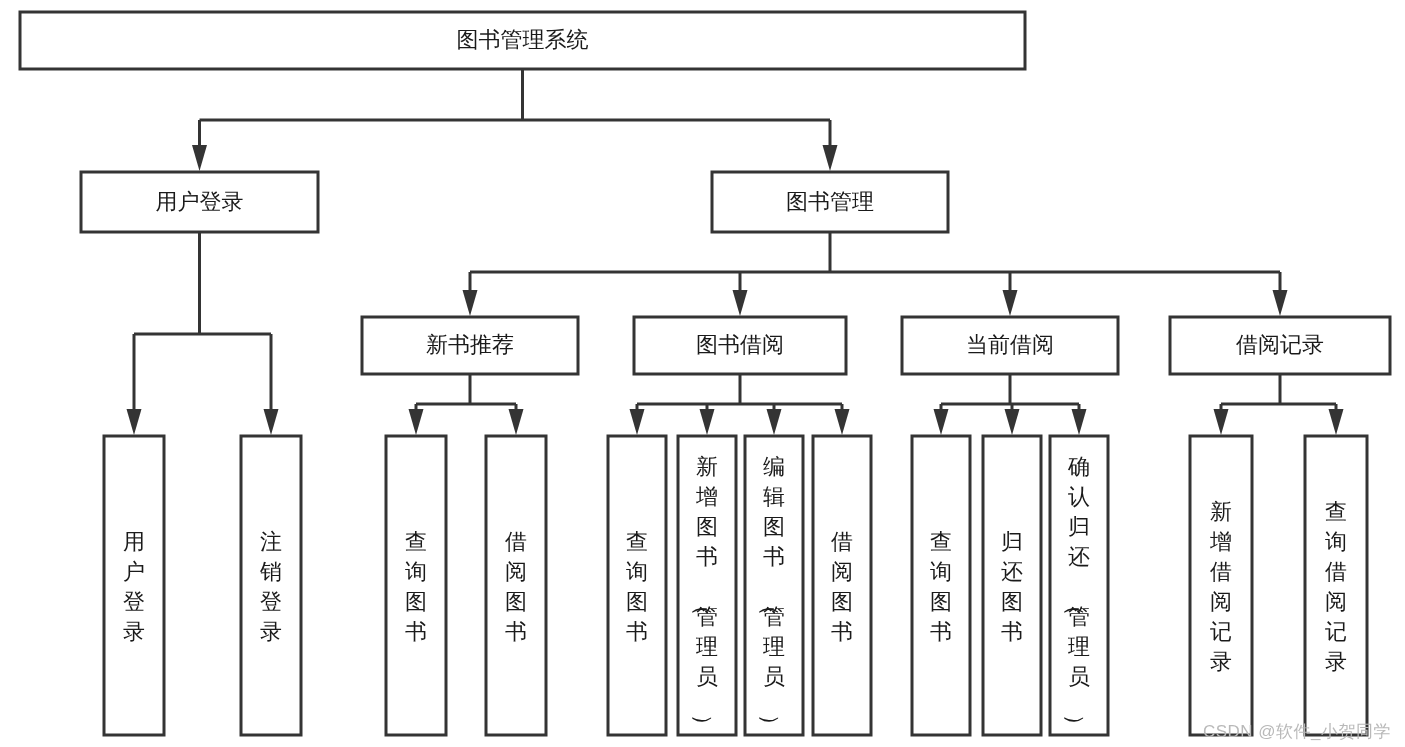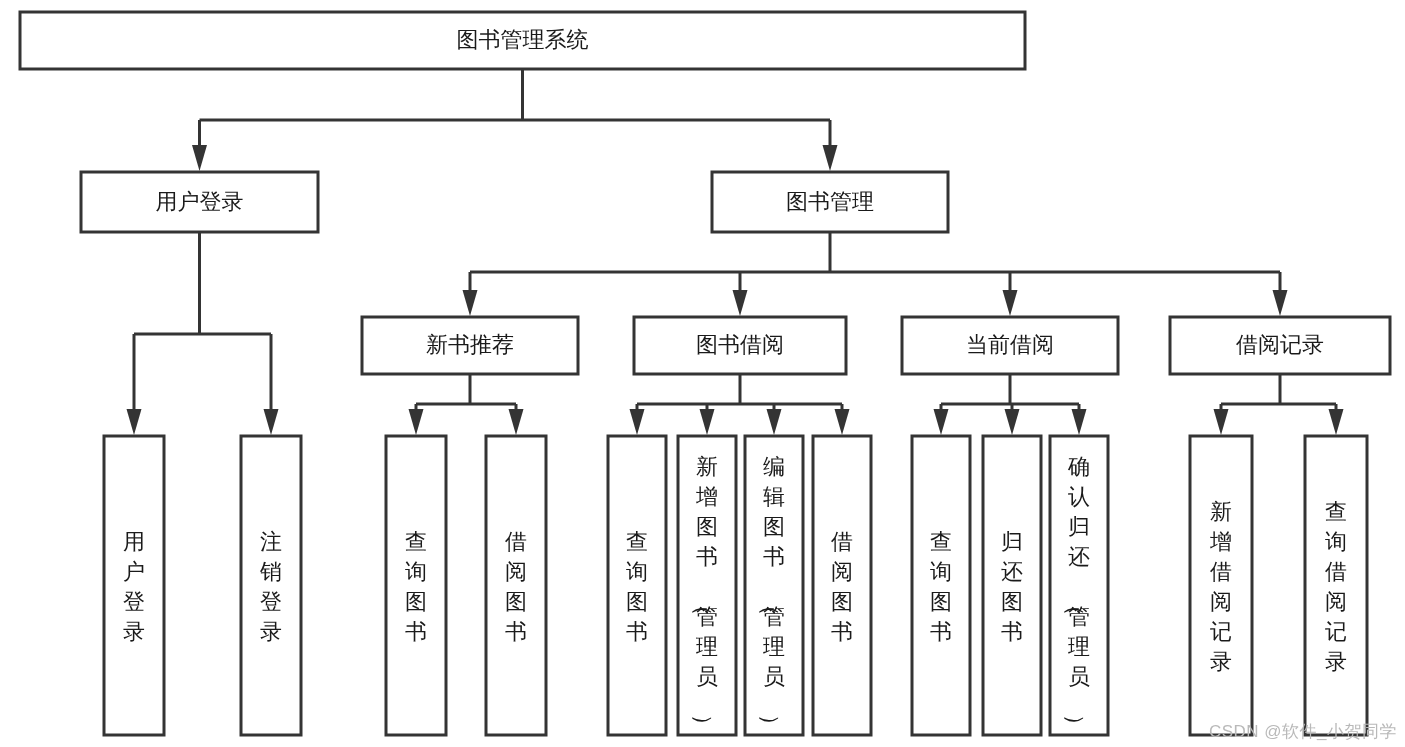--- a/index.html
+++ b/index.html
@@ -48,21 +48,21 @@
     dominant-baseline: middle;
   }
   .node-label-v {
     fill: #1a1a1a;
     font-family: "Liberation Sans", "DejaVu Sans", sans-serif;
     font-size: 22px;
     text-anchor: middle;
   }
   .watermark {
     position: absolute;
-    right: 8px;
+    right: 14px;
     bottom: 4px;
     font-family: "Liberation Sans", "DejaVu Sans", sans-serif;
     font-size: 17px;
     color: #b9b9b9;
     letter-spacing: 0.5px;
     white-space: nowrap;
     pointer-events: none;
   }
 </style>
 </head>

